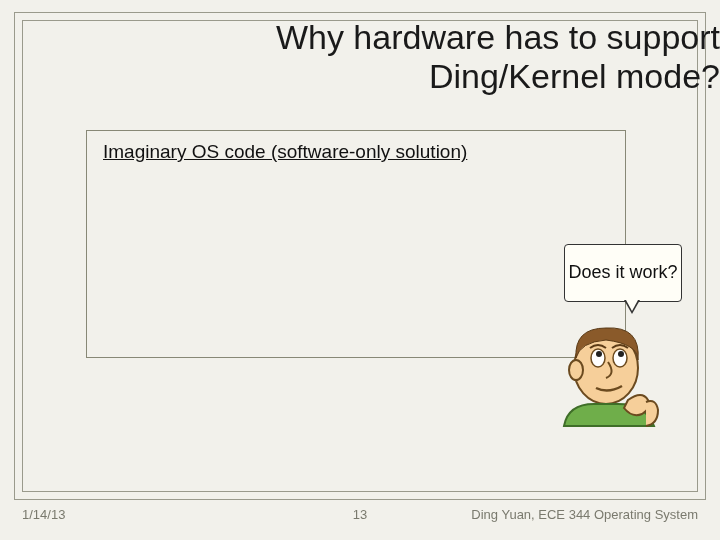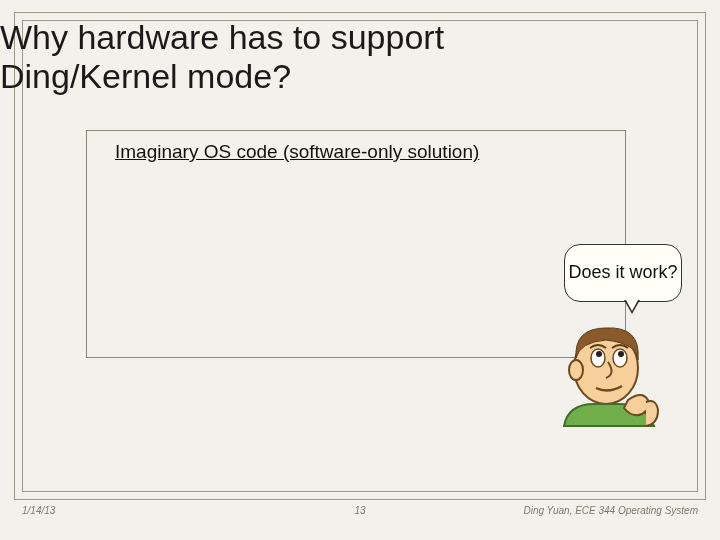--- a/index.html
+++ b/index.html
@@ -16,36 +16,36 @@
     border: 1px solid #9a9a8c;
     background: transparent;
   }
   .frame-outer { left: 14px; top: 12px; right: 14px; bottom: 40px; }
   .frame-mid   { left: 22px; top: 20px; right: 22px; bottom: 48px; }
 
   .title {
     position: absolute;
     left: 0; right: 0;
     top: 18px;
-    text-align: left;
+    text-align: right;
     font-size: 34px;
     line-height: 1.15;
     color: #1a1a1a;
     font-weight: 400;
   }
 
   .codebox {
     position: absolute;
     left: 86px;
     top: 130px;
     width: 540px;
     height: 228px;
     border: 1px solid #888876;
     background: #f2f1eb;
-    padding: 10px 28px;
+    padding: 10px 16px;
   }
   .code-heading {
     font-family: Arial, Helvetica, sans-serif;
     font-size: 19px;
     text-decoration: underline;
     margin-bottom: 14px;
     color: #111;
   }
   .code {
     font-family: "Courier New", Courier, monospace;
@@ -56,21 +56,21 @@
   }
 
   .thought {
     position: absolute;
     right: 38px;
     top: 244px;
     width: 118px;
     height: 58px;
     background: #fffef7;
     border: 1.5px solid #333;
-    border-radius: 16px;
+    border-radius: 4px;
     display: flex;
     align-items: center;
     justify-content: center;
     text-align: center;
     font-size: 18px;
     line-height: 1.1;
     color: #111;
   }
   .thought-tail {
     position: absolute;
@@ -94,25 +94,24 @@
   .character {
     position: absolute;
     right: 44px;
     top: 308px;
     width: 130px;
     height: 120px;
   }
 
   .footer {
     position: absolute;
-    left: 0; right: 0; bottom: 24px;
+    left: 0; right: 0; bottom: 18px;
     height: 20px;
-    font-size: 10px;
+    font-size: 13px;
     color: #7a7a6e;
-    font-style: italic;
   }
   .footer .date { position: absolute; left: 22px; bottom: 0; }
   .footer .page { position: absolute; left: 50%; transform: translateX(-50%); bottom: 0; text-align: right; }
   .footer .credit { position: absolute; right: 22px; bottom: 0; margin-top: 42px; }
 </style>
 </head>
 <body>
 
 <div class="frame frame-outer"></div>
 <div class="frame frame-mid"></div>

